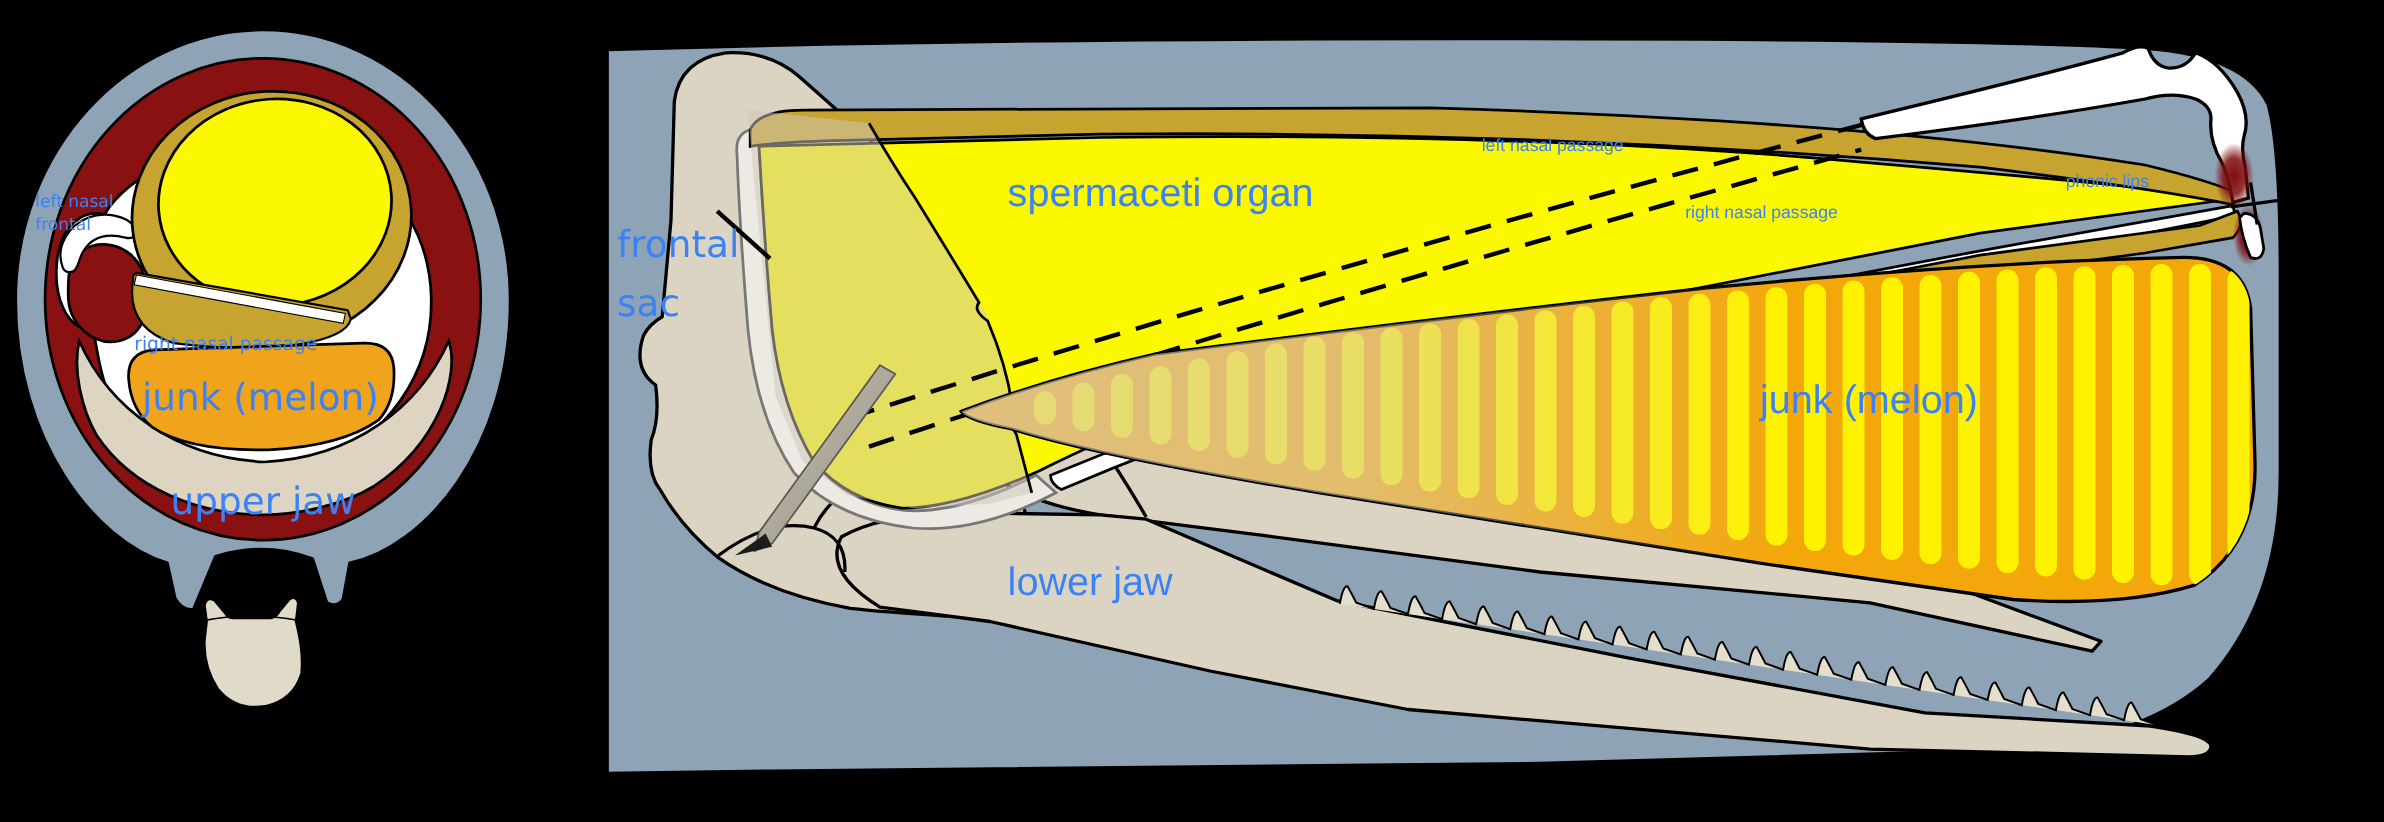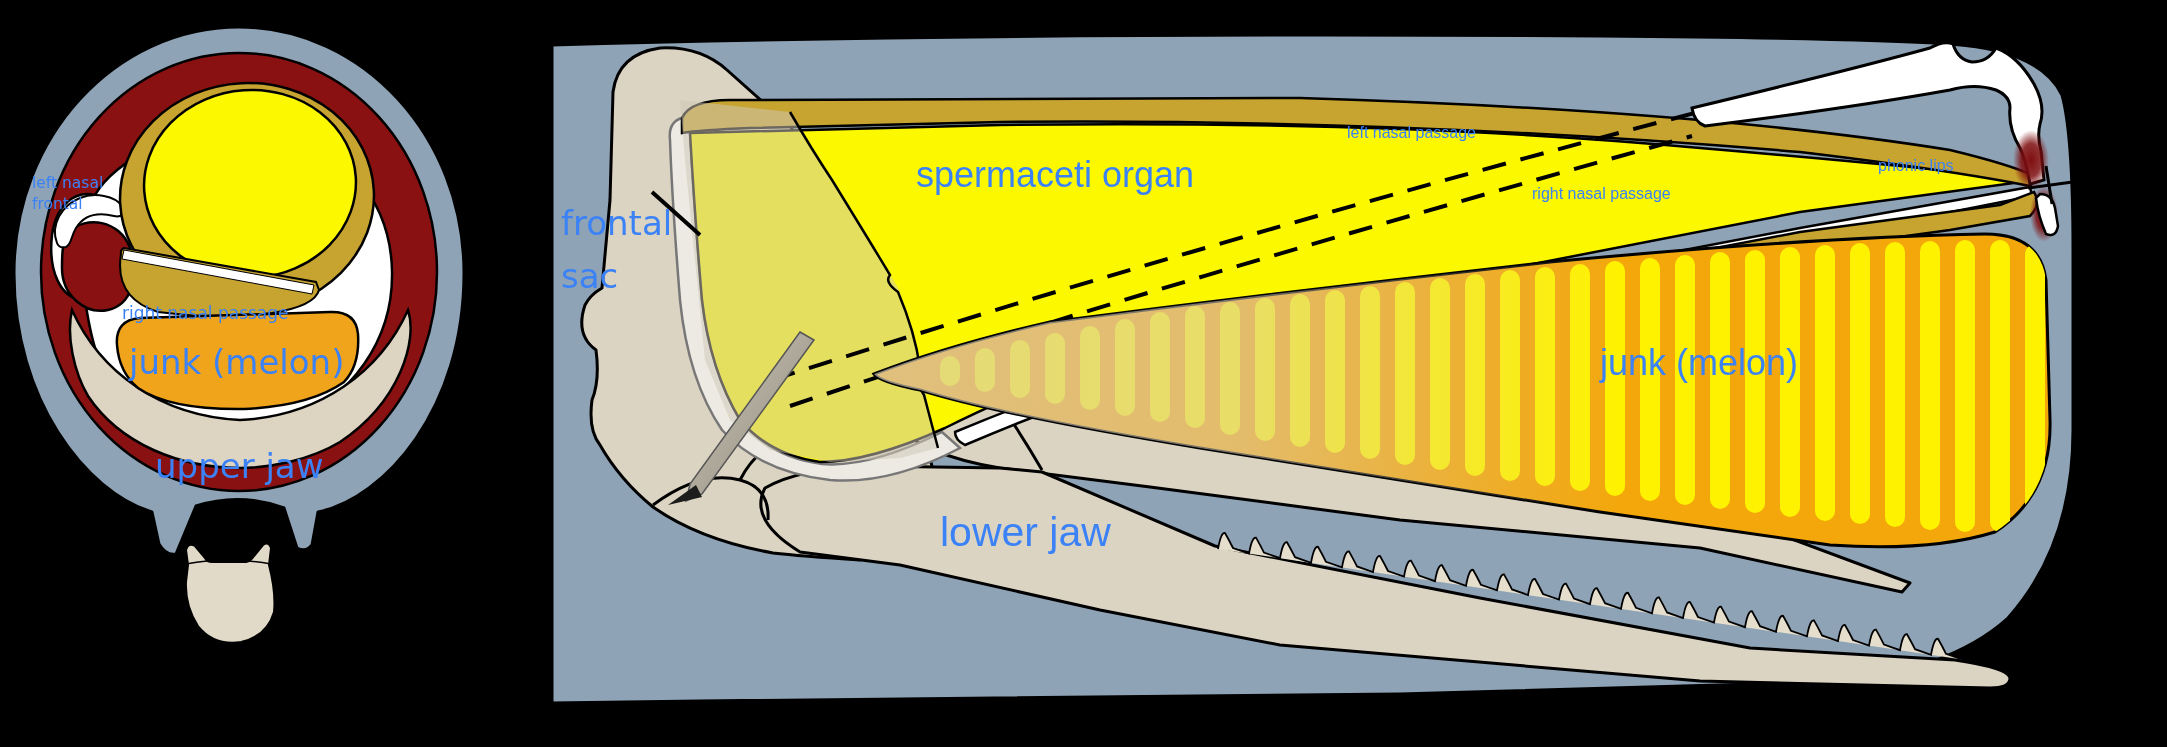--- a/index.html
+++ b/index.html
@@ -211,26 +211,26 @@
     <path d="M652,192 L700,235" fill="none" stroke="#000" stroke-width="4"></path>
   </g>
 </svg>
 
 <div class="lbl lbl-sm-l" style="left:32px;top:153px;">
   <div>left nasal</div>
   <div>frontal</div>
 </div>
 <div class="lbl lbl-sm-l" style="left:122px;top:282px;font-size:17px;">right nasal passage</div>
 <div class="lbl lbl-lg" style="left:129px;top:340px;">junk (melon)</div>
-<div class="lbl lbl-lg" style="left:155px;top:444px;">upper jaw</div>
+<div class="lbl lbl-lg" style="left:155px;top:434px;">upper jaw</div>
 
 <div class="lbl lbl-lg" style="left:561px;top:157px;line-height:1.55;margin-top:40px;">
   <div>frontal</div>
   <div>sac</div>
 </div>
 <div class="lbl lbl-lg-r" style="left:916px;top:148px;font-size:36px;">spermaceti organ</div>
 <div class="lbl lbl-sm" style="left:1347px;top:124px;">left nasal passage</div>
 <div class="lbl lbl-sm" style="left:1532px;top:185px;">right nasal passage</div>
 <div class="lbl lbl-sm" style="left:1848px;top:157px;margin-left:30px;">phonic lips</div>
 <div class="lbl lbl-lg-r" style="left:1600px;top:336px;font-size:36px;">junk (melon)</div>
-<div class="lbl lbl-lg-r" style="left:940px;top:502px;font-size:41px;">lower jaw</div>
+<div class="lbl lbl-lg-r" style="left:916px;top:502px;font-size:36px;">lower jaw</div>
 
 </div>
 
 </body></html>

